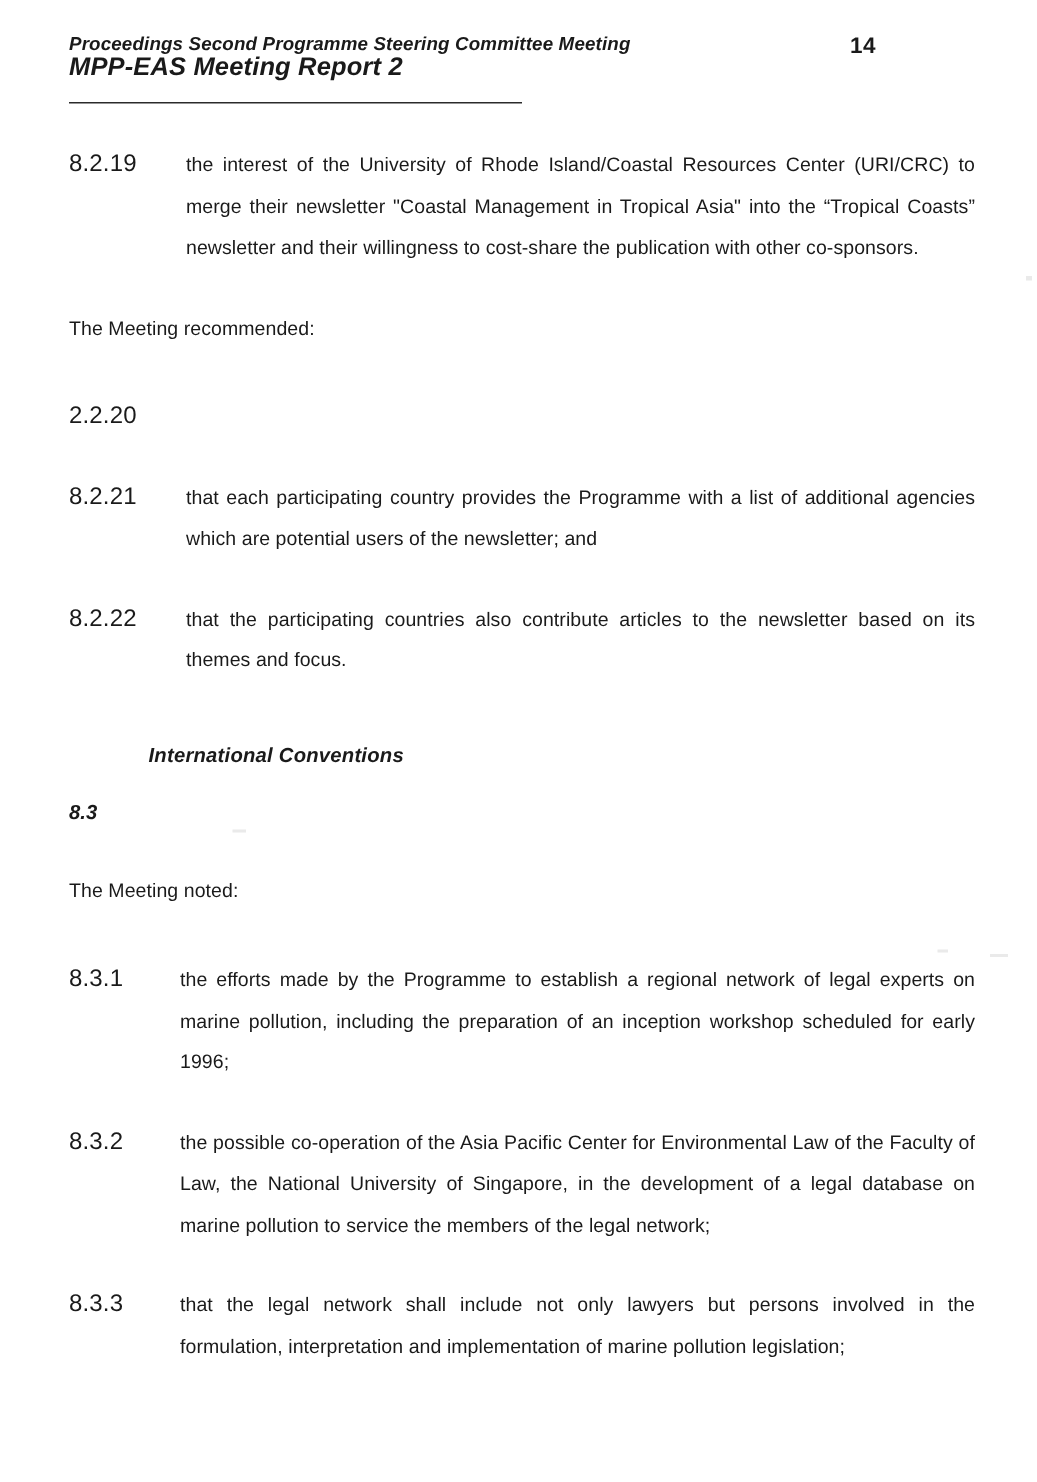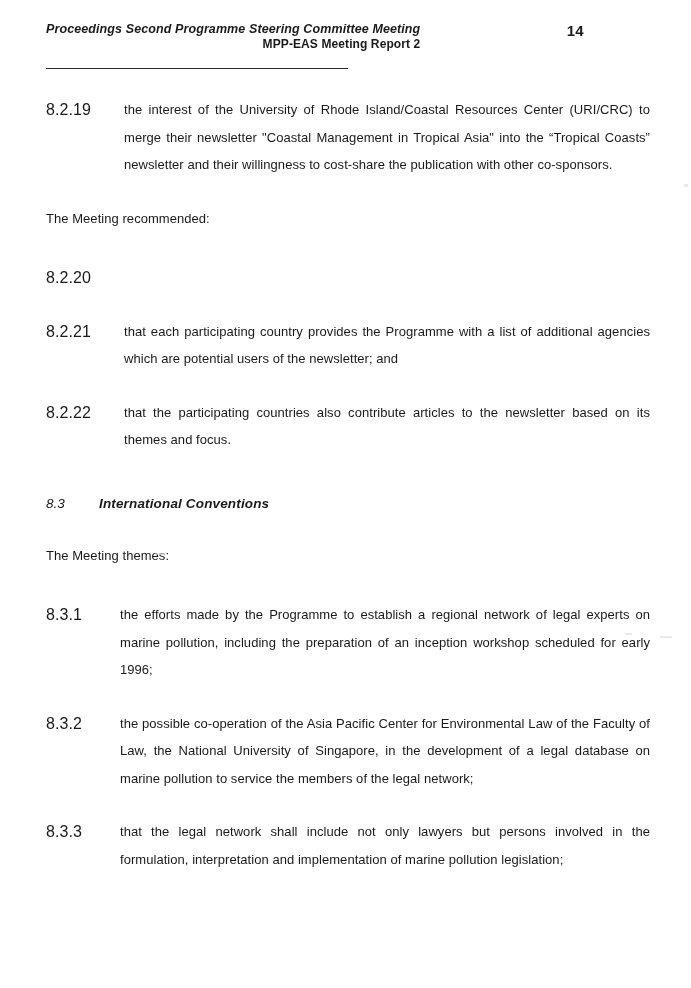--- a/index.html
+++ b/index.html
@@ -36,25 +36,25 @@
   .header-line1 {
     font-weight: bold;
     font-style: italic;
     font-size: 12.5px;
     letter-spacing: 0.1px;
     line-height: 15px;
     white-space: nowrap;
   }
   .header-line2 {
     font-weight: bold;
-    font-size: 12px;
+    font-style: italic;
+    font-size: 17px;
     letter-spacing: 0.1px;
     line-height: 15px;
     white-space: nowrap;
-    text-align: right;
   }
   .page-number {
     position: absolute;
     top: 22px;
     right: 42px;
     font-size: 15px;
     font-weight: bold;
     letter-spacing: 0.3px;
   }
   .header-rule {
@@ -107,24 +107,25 @@
 
   .section-head {
     display: flex;
     align-items: flex-start;
     margin-bottom: 22px;
     margin-top: 6px;
   }
   .section-head .snum {
     width: 53px;
     flex: 0 0 53px;
-    font-weight: normal;
+    font-weight: bold;
     font-style: italic;
     font-size: 13.5px;
     line-height: 24px;
+    margin-top: 38px;
   }
   .section-head .stitle {
     font-weight: bold;
     font-style: italic;
     font-size: 13.5px;
     line-height: 24px;
     letter-spacing: 0.15px;
   }
 
   .spacer-sm { height: 4px; }
@@ -158,21 +159,21 @@
       <div class="text">the interest of the University of Rhode Island/Coastal Resources Center (URI/CRC) to merge their newsletter "Coastal Management in Tropical Asia" into the “Tropical Coasts” newsletter and their willingness to cost-share the publication with other co-sponsors.</div>
     </div>
 
     <div class="spacer-sm"></div>
 
     <div class="standalone">The Meeting recommended:</div>
 
     <div class="spacer-md"></div>
 
     <div class="para">
-      <div class="num">8.2.20</div>
+      <div class="num">2.2.20</div>
     </div>
 
     <div class="spacer-sm"></div>
 
     <div class="para">
       <div class="num">8.2.21</div>
       <div class="text">that each participating country provides the Programme with a list of additional agencies which are potential users of the newsletter; and</div>
     </div>
 
     <div class="spacer-sm"></div>
@@ -184,21 +185,21 @@
 
     <div class="spacer-md"></div>
 
     <div class="section-head">
       <div class="snum">8.3</div>
       <div class="stitle">International Conventions</div>
     </div>
 
     <div class="spacer-sm"></div>
 
-    <div class="standalone">The Meeting themes:</div>
+    <div class="standalone">The Meeting noted:</div>
 
     <div class="spacer-md"></div>
 
     <div class="para wide">
       <div class="num">8.3.1</div>
       <div class="text">the efforts made by the Programme to establish a regional network of legal experts on marine pollution, including the preparation of an inception workshop scheduled for early 1996;</div>
     </div>
 
     <div class="spacer-sm"></div>
 

